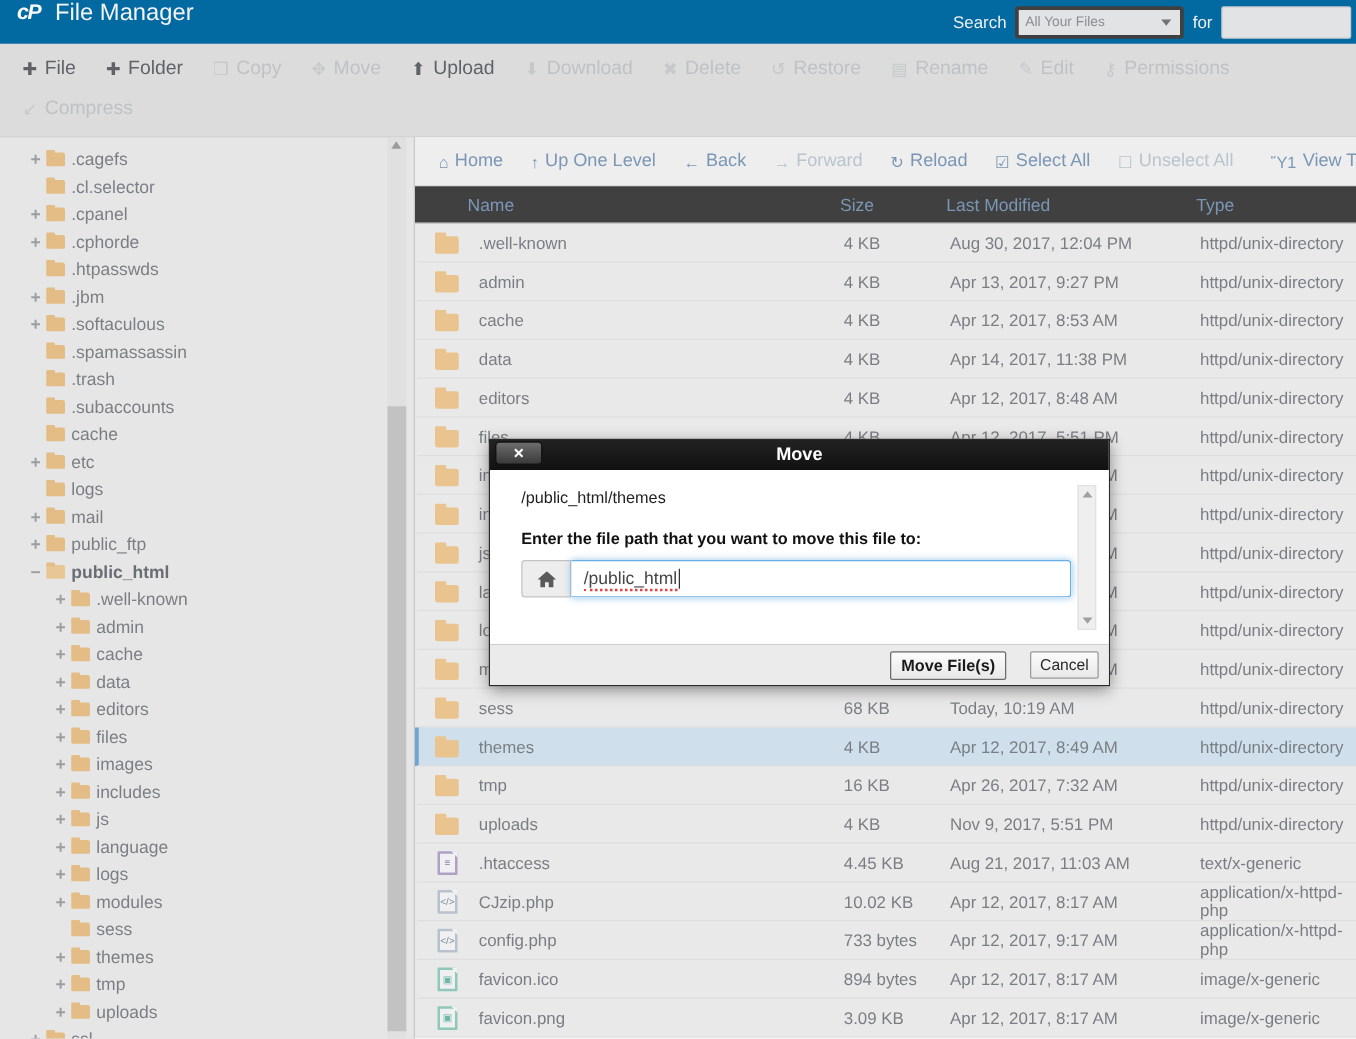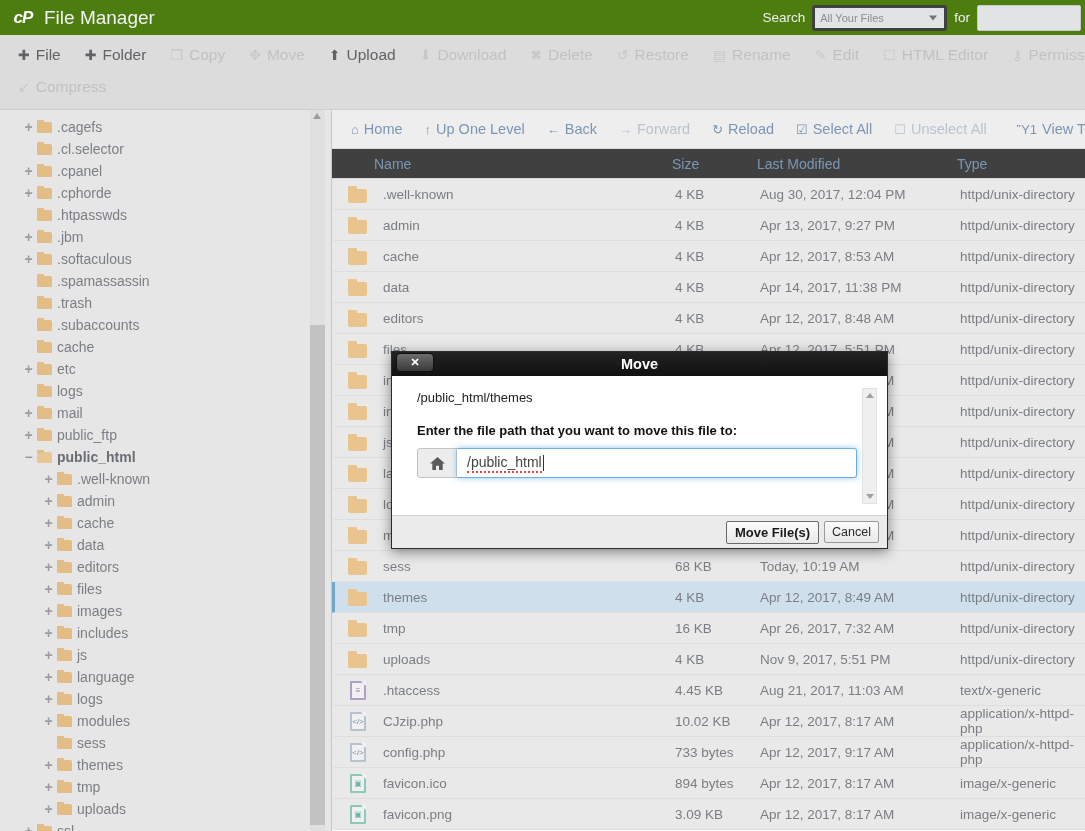--- a/index.html
+++ b/index.html
@@ -7,23 +7,22 @@
     margin: 0; padding: 0;
     width: 1085px; height: 831px;
     overflow: hidden;
     font-family: "Liberation Sans", sans-serif;
     background: #e5e5e5;
   }
 
   
   .app-header {
     height: 35px;
-    background: #4d7c0f;
+    background: #0369a1;
     display: flex;
-    align-items: center;
     padding: 0 10px;
     position: relative;
   }
   .cp-logo {
     width: 26px; height: 20px;
     display: flex; align-items: center; justify-content: center;
     color: #fff; font-weight: bold; font-size: 17px;
     font-style: italic; letter-spacing: -1px;
     margin-right: 8px;
   }
@@ -399,21 +398,21 @@
     border-top:5px solid #a0a0a0;
   }
   .modal-footer {
     background: #ebebeb;
     border-top: 1px solid #d0d0d0;
     height: 33px;
     display: flex;
     align-items: center;
     justify-content: flex-end;
     padding-right: 8px;
-    gap: 5px;
+    gap: 19px;
   }
   .btn-primary {
     background: linear-gradient(#fcfcfc,#e8e8e8);
     border: 1px solid #6b6b6b;
     border-radius: 2px;
     font-size: 13px;
     font-weight: bold;
     color: #1a1a1a;
     padding: 3px 8px;
     font-family: "Liberation Sans", sans-serif;
@@ -482,24 +481,20 @@
       </div>
       <div class="tb-btn disabled">
         <span class="ic">▤</span>
         <span>Rename</span>
       </div>
       <div class="tb-btn disabled">
         <span class="ic">✎</span>
         <span>Edit</span>
       </div>
       <div class="tb-btn disabled">
-        <span class="ic">☐</span>
-        <span>HTML Editor</span>
-      </div>
-      <div class="tb-btn disabled">
         <span class="ic">⚷</span>
         <span>Permissions</span>
       </div>
     </div>
   <div class="tb-row" id="tb-row2">
       <div class="tb-btn disabled">
         <span class="ic">↙</span>
         <span>Compress</span>
       </div>
     </div>

